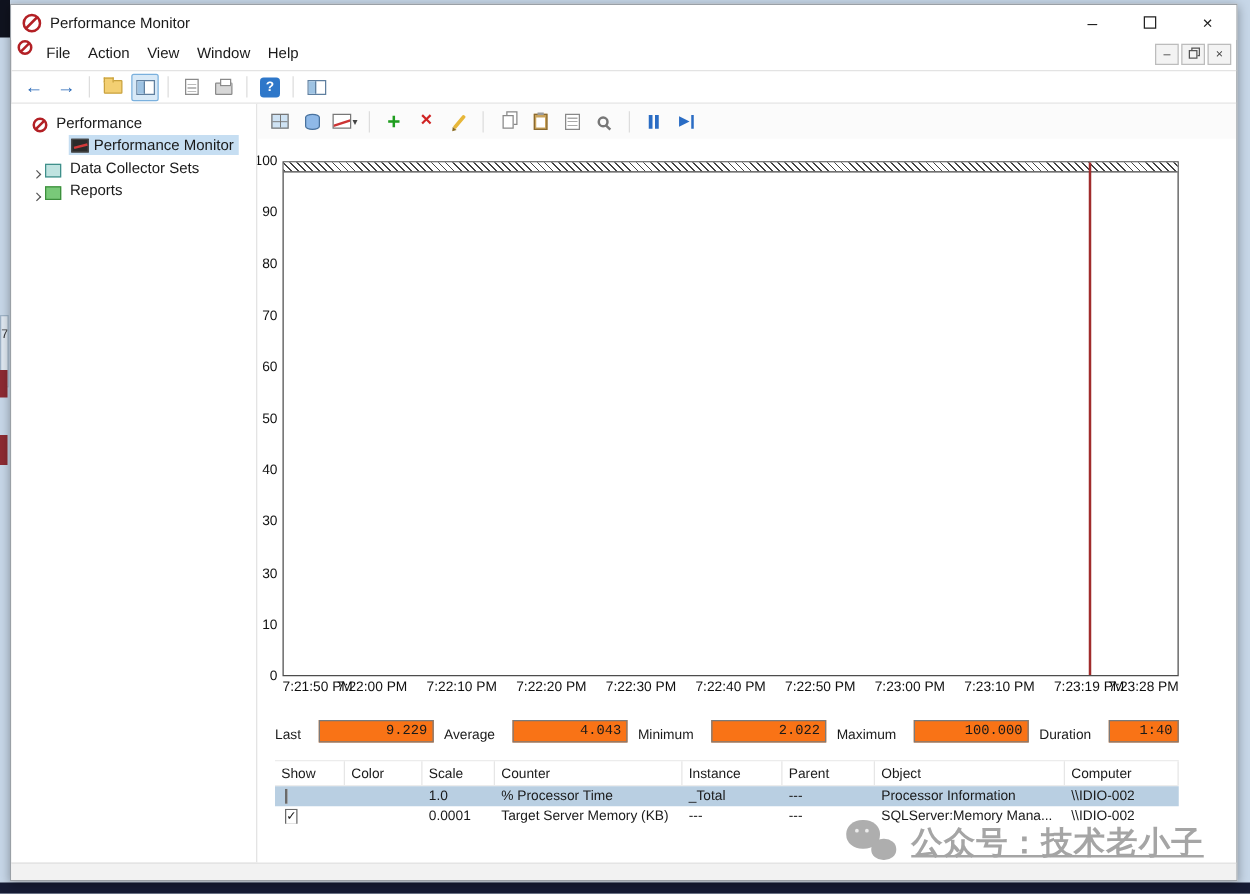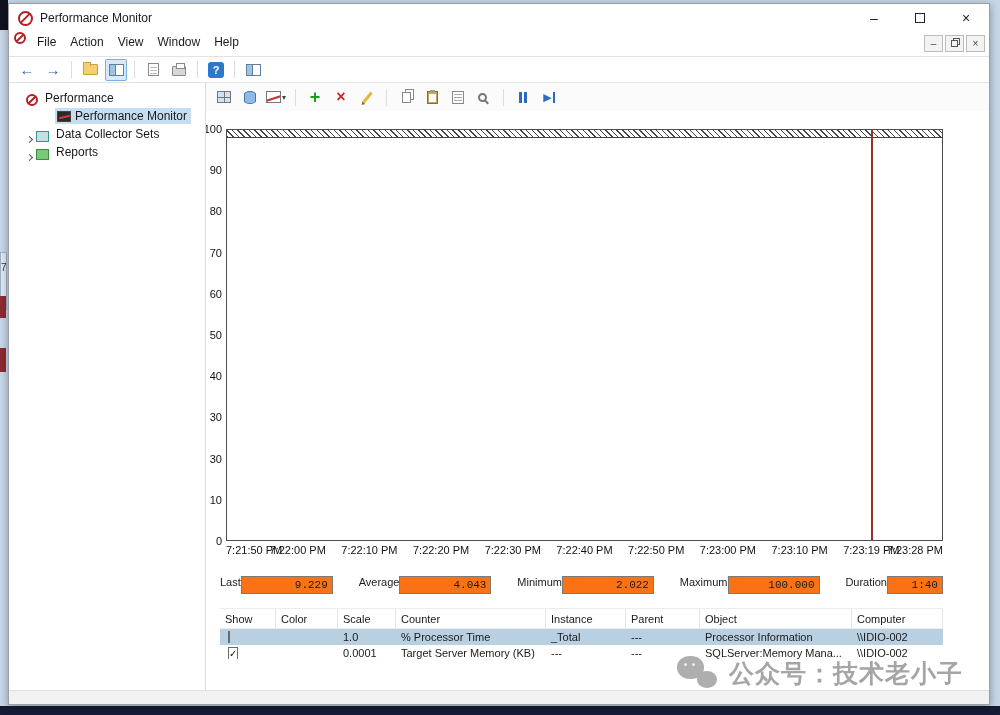--- a/index.html
+++ b/index.html
@@ -107,37 +107,37 @@
   .hatch-band { position:absolute; left:0; right:0; top:0; height:8px; background:repeating-linear-gradient(45deg,#444 0 1px,#fff 1px 4px); border-bottom:1px solid #444; }
   .time-cursor { position:absolute; top:0; bottom:0; left:90%; width:2px; background:#a02c2c; }
   .ytick { position:absolute; right:calc(100% + 4px); transform:translateY(-50%); font-size:11px; width:28px; text-align:right; color:#111; }
   .xticks { position:relative; margin:3px 46px 0 20px; height:16px; font-size:11px; flex:none; }
   .xtick { position:absolute; transform:translateX(-50%); white-space:nowrap; color:#111; }
   .xtick.first { transform:none; }
   .xtick.last { transform:translateX(-100%); }
 
   
   .stats { display:flex; align-items:center; justify-content:space-between; margin:16px 46px 0 14px; font-size:11px; flex:none; }
-  .stat { display:flex; align-items:flex-start; gap:0; }
+  .stat { display:flex; align-items:flex-end; gap:14px; }
   .stat-box { height:18px; border:1px solid #7a7a7a; background:#f97316; display:flex; align-items:center; justify-content:flex-end; padding:0 4px;font-family:Liberation Mono, monospace; }
 
   
   .ctable { margin:14px 46px 0 14px; font-size:11px; border-top:1px solid #ececec; flex:none; }
   .trow { display:grid; grid-template-columns:56px 62px 58px 150px 80px 74px 152px 1fr; align-items:center; height:16px; }
   .trow.thead { height:20px; border-bottom:1px solid #ececec; }
   .thead .cell { border-right:1px solid #e6e6e6; height:100%; display:flex; align-items:center; }
   .cell { padding:0 5px; white-space:nowrap; overflow:hidden; }
   .row-selected { background:#b9cfe2; }
   .cbx { width:12px; height:12px; border:1px solid #6a6a6a; background:#fff; font-size:10px; line-height:11px; text-align:center; color:#111; margin-left:3px; }
   .color-line { width:100%; border-top:1.6px solid #c02a2a; height:0; }
 
   .statusbar { margin-top:auto; height:14px; background:#f2f2f2; border-top:1px solid #e0e0e0; flex:none; }
 
   
-  .watermark { position:absolute; right:26px; bottom:14px; display:flex; align-items:center; gap:10px; opacity:.8; z-index:9; color:#8f8f8f; font-size:25px; font-weight:bold; letter-spacing:1px; pointer-events:none; }
+  .watermark { position:absolute; right:26px; bottom:14px; display:flex; align-items:center; gap:10px; opacity:.8; z-index:9; color:#8f8f8f; font-size:25px; font-weight:bold; letter-spacing:1px; pointer-events:none;text-decoration:underline; }
   .wc-icon { position:relative; width:42px; height:34px; flex:none; }
   .wc-b1 { position:absolute; left:0; top:0; width:27px; height:23px; background:#9a9a9a; border-radius:48%; }
   .wc-b1:before, .wc-b1:after { content:""; position:absolute; top:7px; width:3px; height:3px; border-radius:50%; background:#e8e8e8; }
   .wc-b1:before { left:7px; } .wc-b1:after { left:15px; }
   .wc-b2 { position:absolute; right:2px; bottom:2px; width:20px; height:17px; background:#9a9a9a; border-radius:48%; }
 </style>
 </head>
 <body>
 
 <div>

